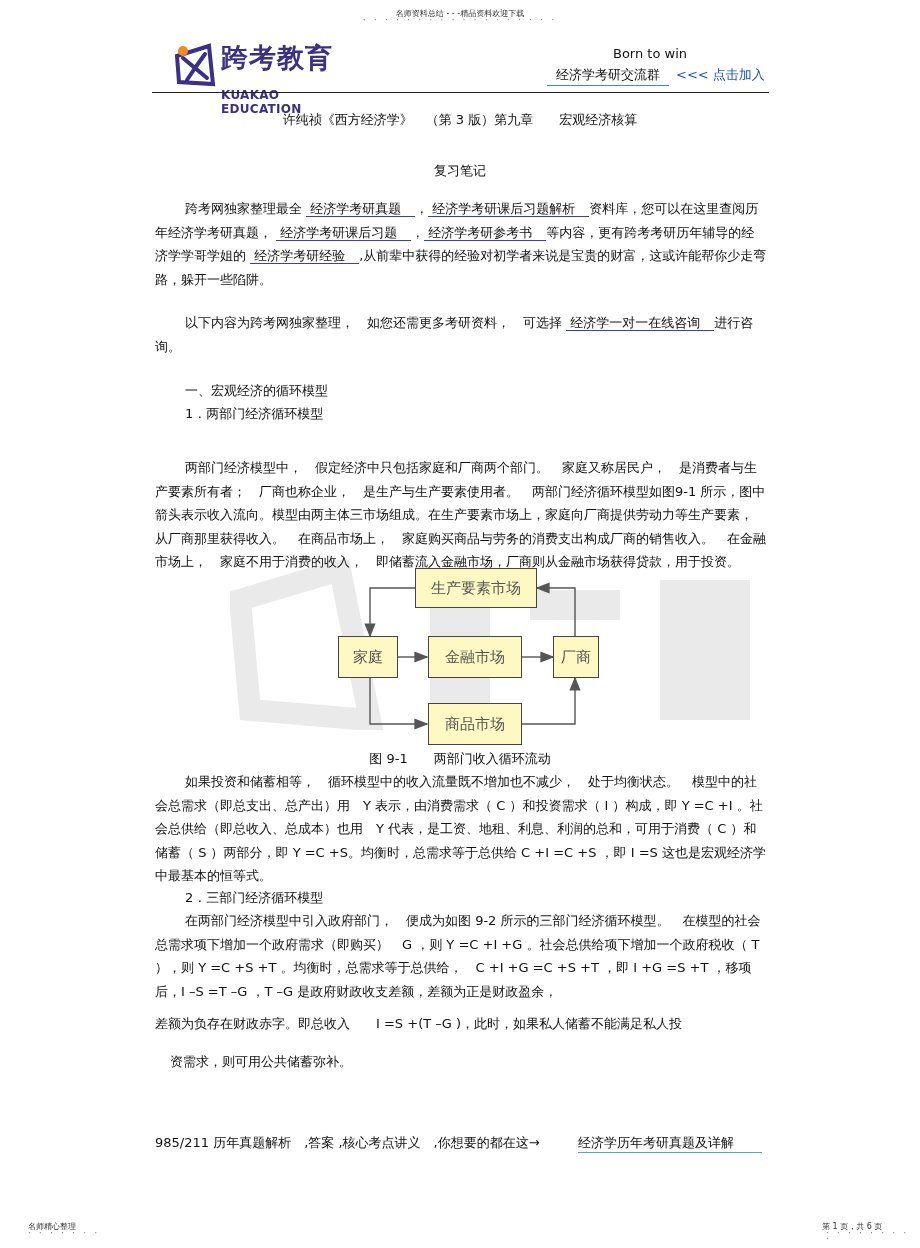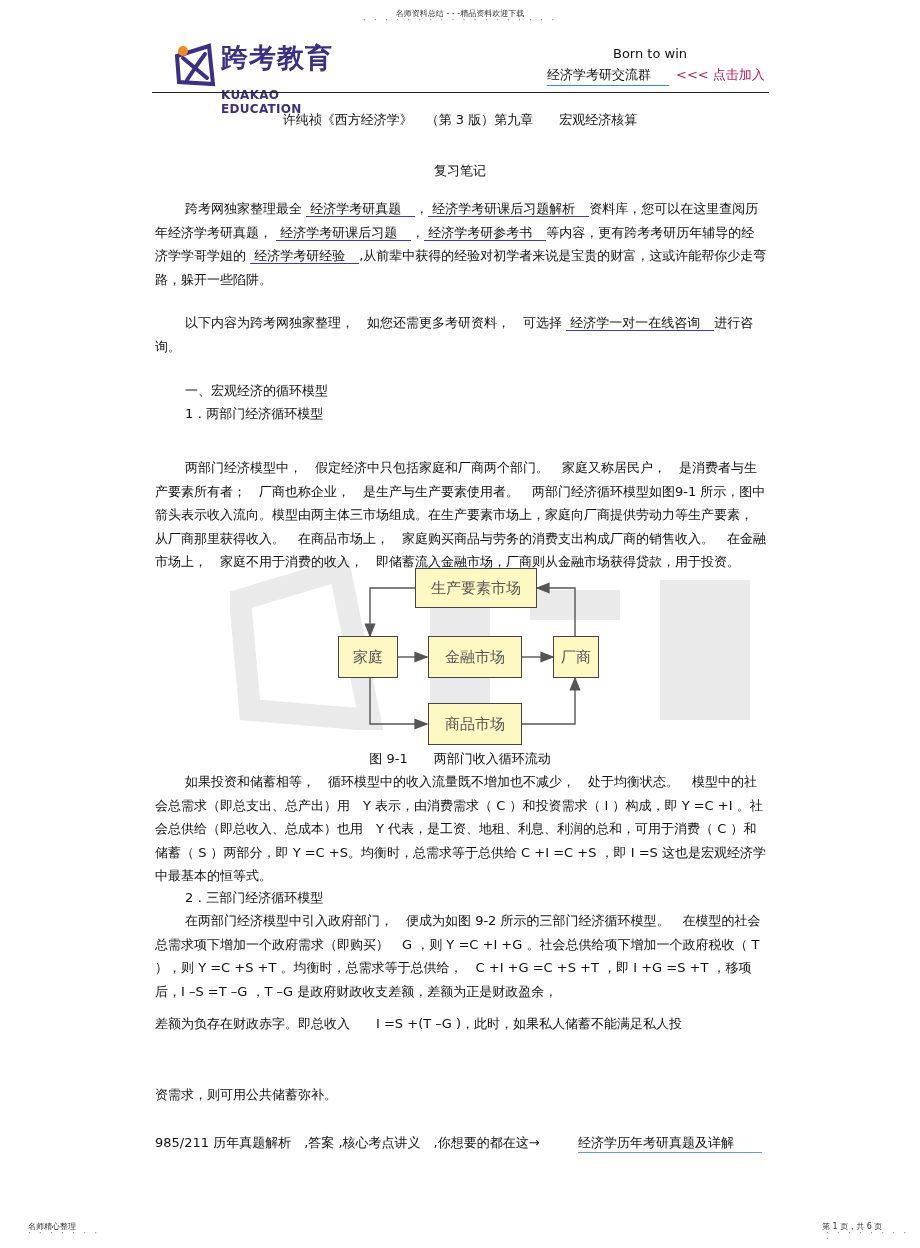--- a/index.html
+++ b/index.html
@@ -8,22 +8,22 @@
   .abs { position:absolute; }
   .top-banner { left:0; width:920px; top:8px; text-align:center; font-size:8px; color:#333; }
   .dots { letter-spacing:3px; font-size:8px; color:#777; line-height:6px; }
   .top-dots { left:0; width:920px; top:18px; text-align:center; }
 
   .logo { left:173px; top:40px; width:170px; height:48px; }
   .logo-cn { position:absolute; left:48px; top:0px; font-size:27px; font-weight:bold; color:#3b2f86; letter-spacing:1px; }
   .logo-en { position:absolute; left:48px; top:48px; font-size:12px; font-weight:bold; color:#3b2f86; letter-spacing:0.3px; }
 
   .slogan { left:613px; top:46px; font-size:13px; color:#111; }
-  .group-link { left:547px; top:66px; font-size:13px; color:#111; text-decoration:none; border-bottom:1.5px solid #3a8ad6; padding-bottom:1px; width:122px; }
-  .click-join { left:676px; top:66px; font-size:13px; color:#be185d; }
+  .group-link { left:547px; top:66px; font-size:13px; color:#111; text-decoration:none; border-bottom:1.5px solid #3a8ad6; padding-bottom:1px; width:122px;text-align:center; }
+  .click-join { left:676px; top:66px; font-size:13px; color:#1d4ed8; }
   .header-rule { left:152px; width:617px; top:92px; height:0; border-top:1px solid #222; }
 
   .doc-title { left:0; width:920px; top:111px; text-align:center; font-size:13px; }
   .doc-sub { left:0; width:920px; top:162px; text-align:center; font-size:13px; }
 
   .para { left:155px; width:612px; font-size:13px; line-height:23.5px; }
   .para .indent { display:inline-block; width:30px; }
   .ul-link { color:#111; text-decoration:none; border-bottom:1.5px solid #3a3ad0; padding:0 14px 0 4px; }
 
   .diagram { left:335px; top:566px; width:250px; height:180px; }
@@ -123,21 +123,21 @@
 
 <div class="abs para" style="top:886px;">
   <span class="indent"></span><span>2．三部门经济循环模型</span>
 </div>
 <div class="abs para" style="top:909px;">
   <span class="indent"></span><span>在两部门经济模型中引入政府部门，　便成为如图 9-2 所示的三部门经济循环模型。　在模型的社会总需求项下增加一个政府需求（即购买）　G ，则 Y =C +I +G 。社会总供给项下增加一个政府税收（ T ），则 Y =C +S +T 。均衡时，总需求等于总供给，　C +I +G =C +S +T ，即 I +G =S +T ，移项后，I –S =T –G ，T –G 是政府财政收支差额，差额为正是财政盈余，</span>
 </div>
 <div class="abs para" style="top:1012px;">
   <span>差额为负存在财政赤字。即总收入　　I =S +(T –G )，此时，如果私人储蓄不能满足私人投</span>
 </div>
-<div class="abs para" style="top:1083px;">
+<div class="abs para" style="top:1050px;margin-left:15px;">
   <span>资需求，则可用公共储蓄弥补。</span>
 </div>
 
 <div class="abs footer-cta">985/211 历年真题解析　,答案 ,核心考点讲义　,你想要的都在这→</div>
 <a class="abs cta-link">经济学历年考研真题及详解</a>
 
 <div class="abs footer-left">名师精心整理</div>
 <div class="abs footer-left-dots dots">· · · · · · ·</div>
 <div class="abs footer-right">第 1 页，共 6 页</div>
 <div class="abs footer-right-dots dots">· · · · · · · · ·</div>

